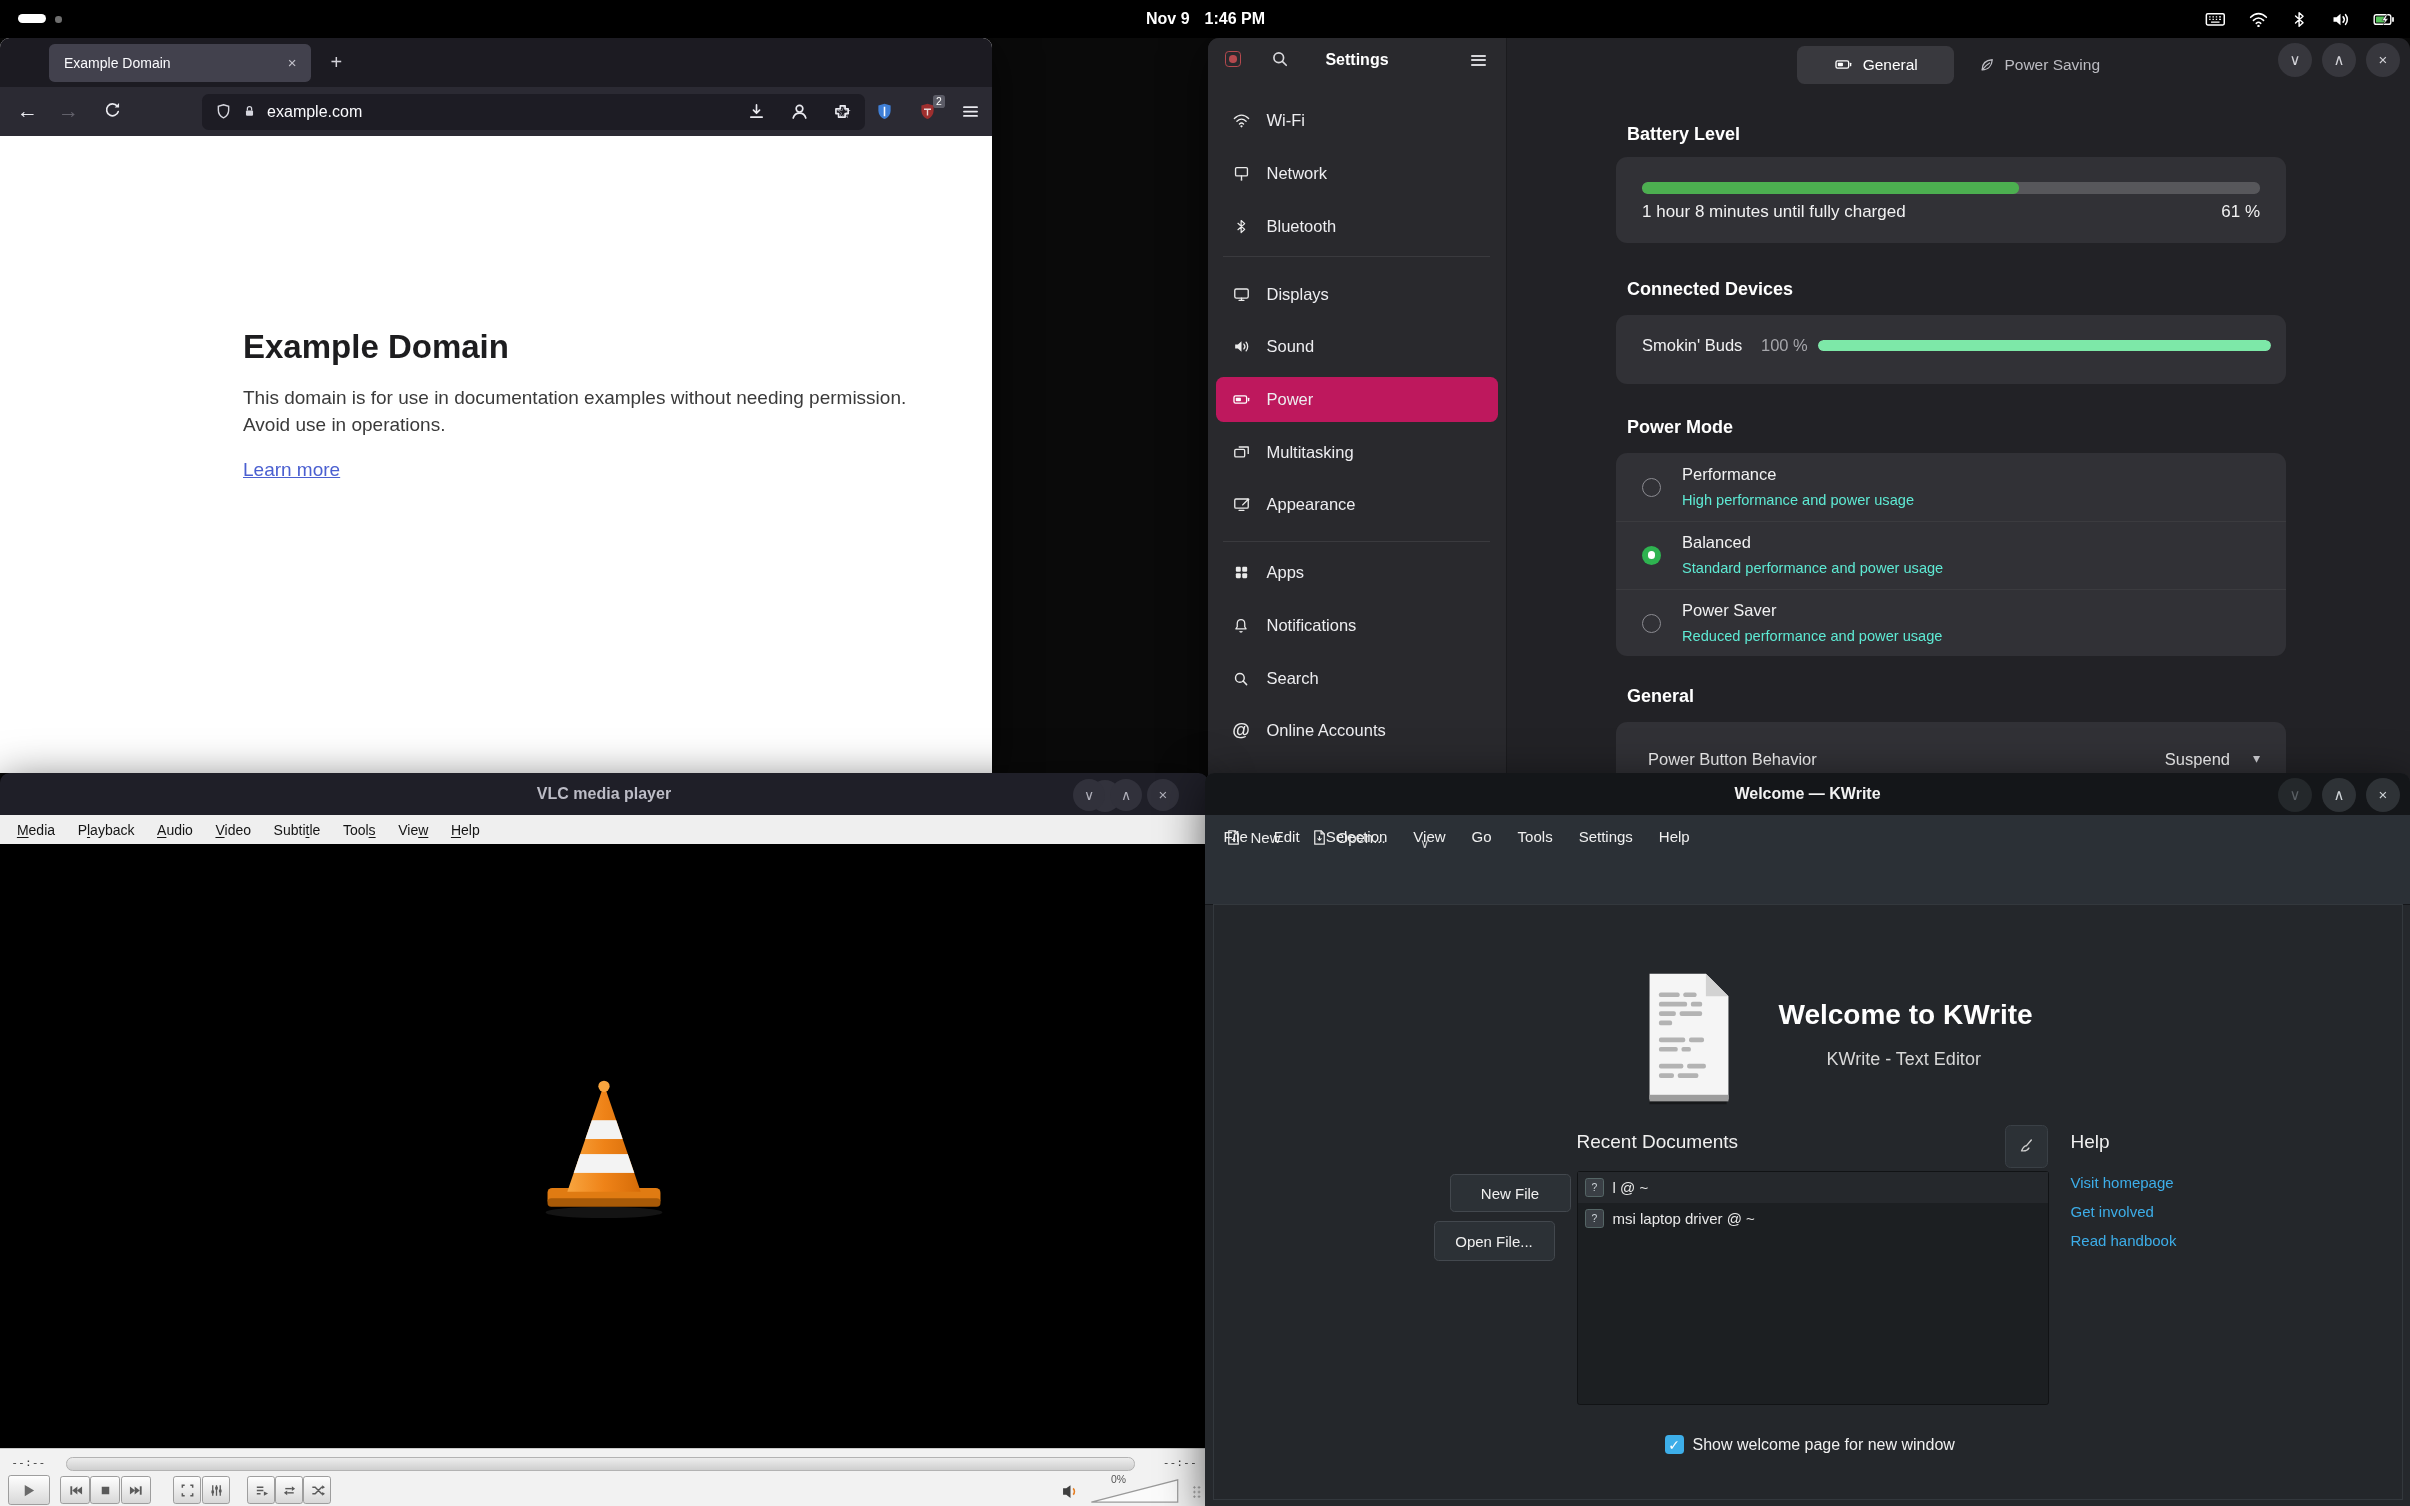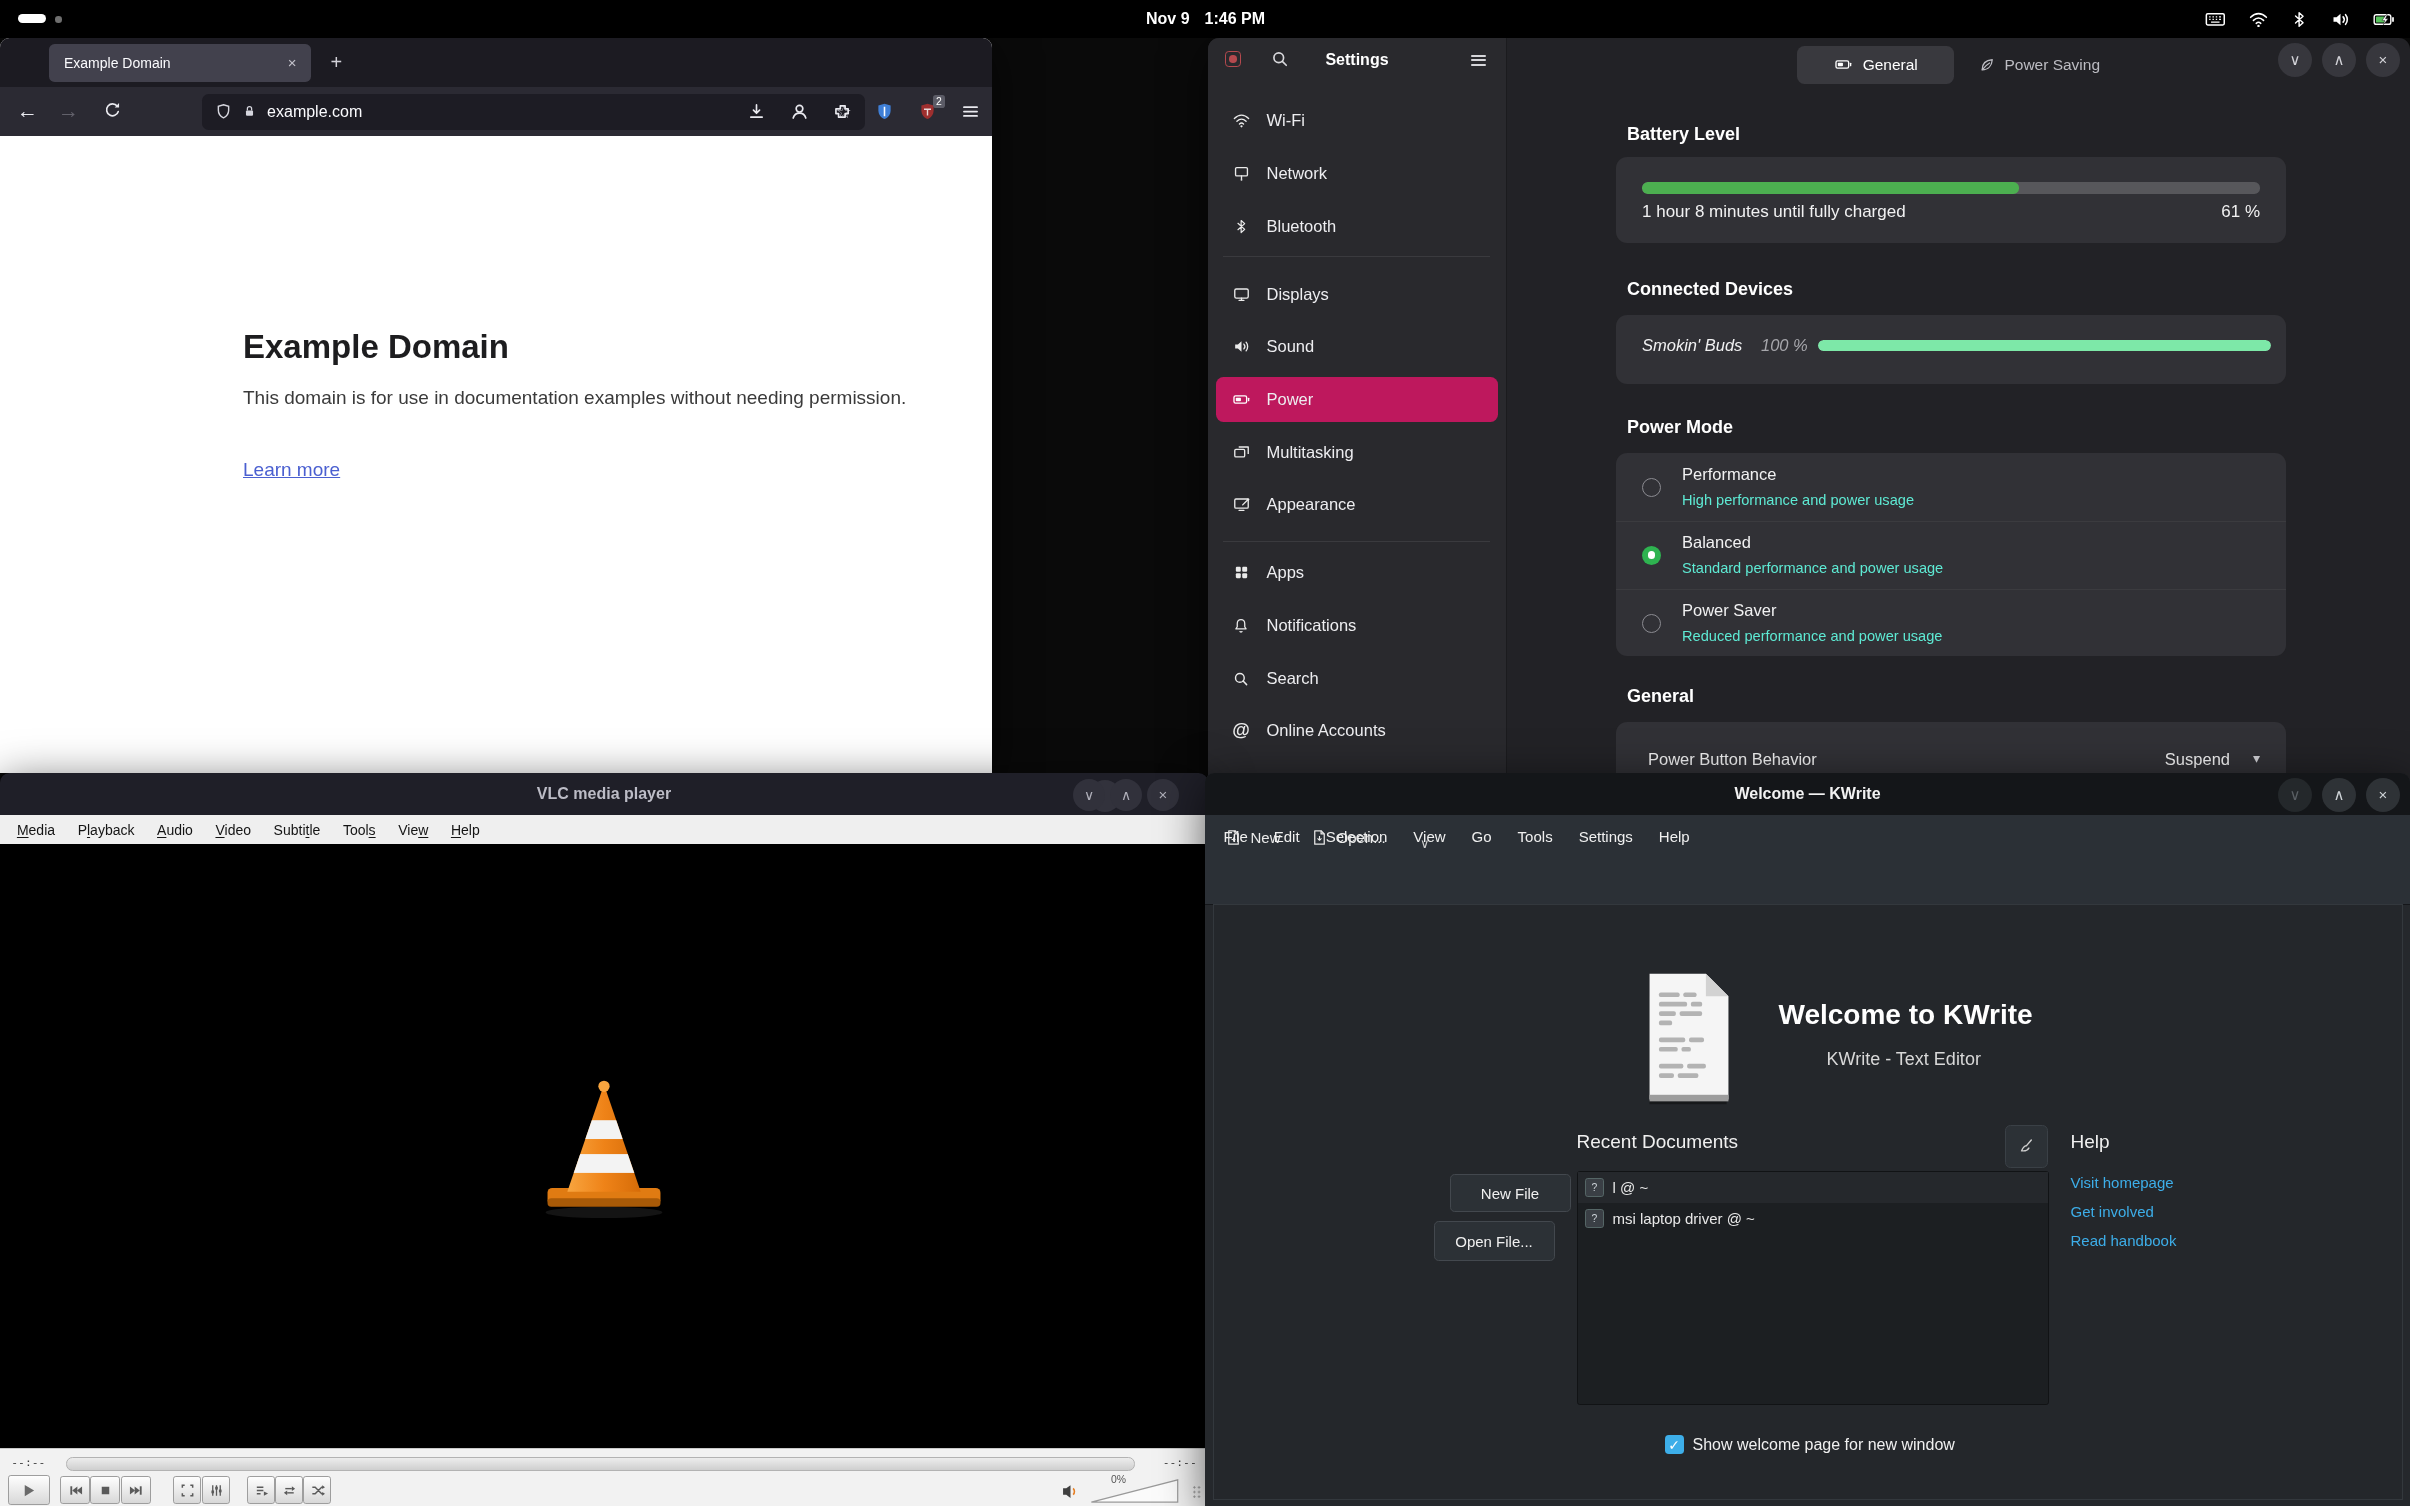--- a/index.html
+++ b/index.html
@@ -211,20 +211,21 @@
       <span>
           <svg width="21" height="21" viewBox="0 0 24 24" stroke="#e9e9ef" stroke-width="2" stroke-linecap="round">
             <path d="M4.5 7h15M4.5 12h15M4.5 17h15"></path>
           </svg>
         </span>
     </div>
   </div>
   <div class="ff-content">
     <div class="ff-h1">Example Domain</div>
     <div class="ff-p" style="top:251px;">This domain is for use in documentation examples without needing permission.</div>
+    <div class="ff-p" style="top:278px;">Avoid use in operations.</div>
     <a class="ff-link">Learn more</a>
   </div>
 </div>
 
 <div class="win gs">
   <div class="gs-side">
     <span class="gs-rec" style="left:17px;top:13px;">
         <i></i>
       </span>
     <span class="abs" style="left:62px;top:11.3px;">
@@ -385,21 +386,21 @@
   <div class="gs-heading" style="left:419px;top:86px;">Battery Level</div>
   <div class="gs-card" style="top:119px;height:86px;">
     <div class="gs-track">
       <div class="gs-fill" style="background: rgb(76, 175, 80); width: 61%;"></div>
     </div>
     <span class="gs-cardtext" style="left:26px;top:45px;">1 hour 8 minutes until fully charged</span>
     <span class="gs-cardtext" style="right:26px;top:45px;">61 %</span>
   </div>
 
   <div class="gs-heading" style="left:419px;top:241px;">Connected Devices</div>
-  <div class="gs-card" style="top:277px;height:69px;font-style:italic;">
+  <div class="gs-card" style="top:277px;height:69px;">
     <span class="gs-cardtext" style="left:26px;top:21px;font-size:16.5px;">Smokin' Buds</span>
     <span class="gs-cardtext" style="left:145px;top:21px;font-size:16.5px;color:#a6a6ab;">100 %</span>
     <div class="gs-track" style="left:202px;right:15px;top:24.5px;background:#57575b;">
       <div class="gs-fill" style="background: rgb(125, 232, 168); width: 100%;"></div>
     </div>
   </div>
 
   <div class="gs-heading" style="left:419px;top:379px;">Power Mode</div>
   <div class="gs-card" style="top:415px;height:203px;">
     <div class="abs" style="left:0;top:0;width:100%;height:68px;">

